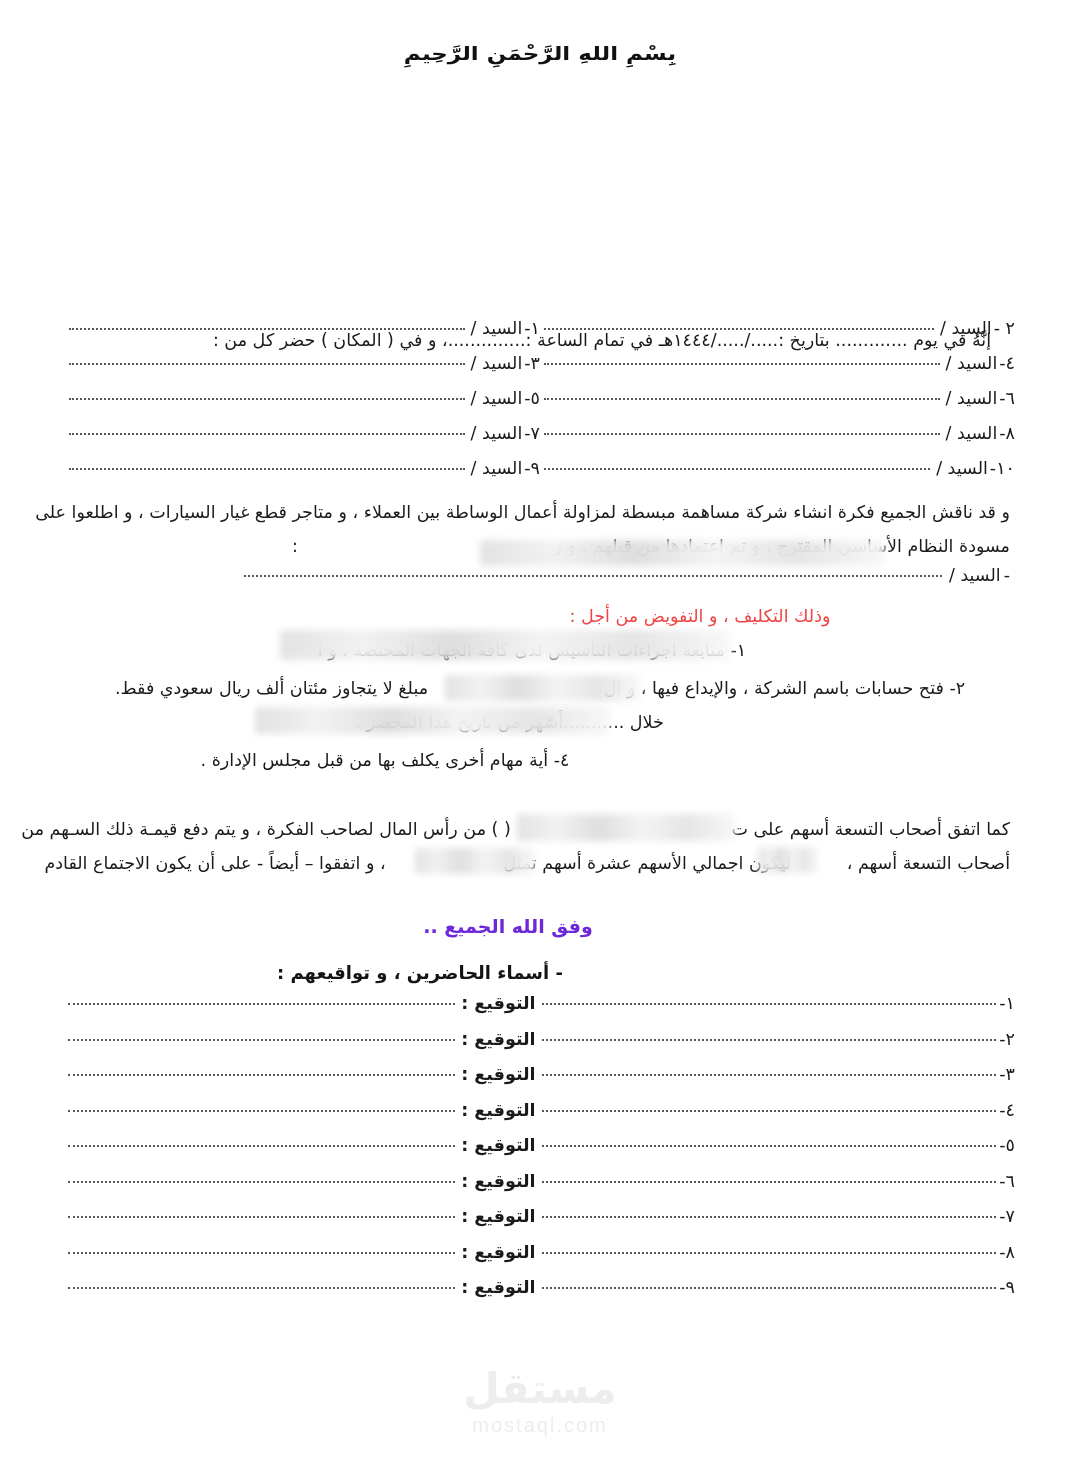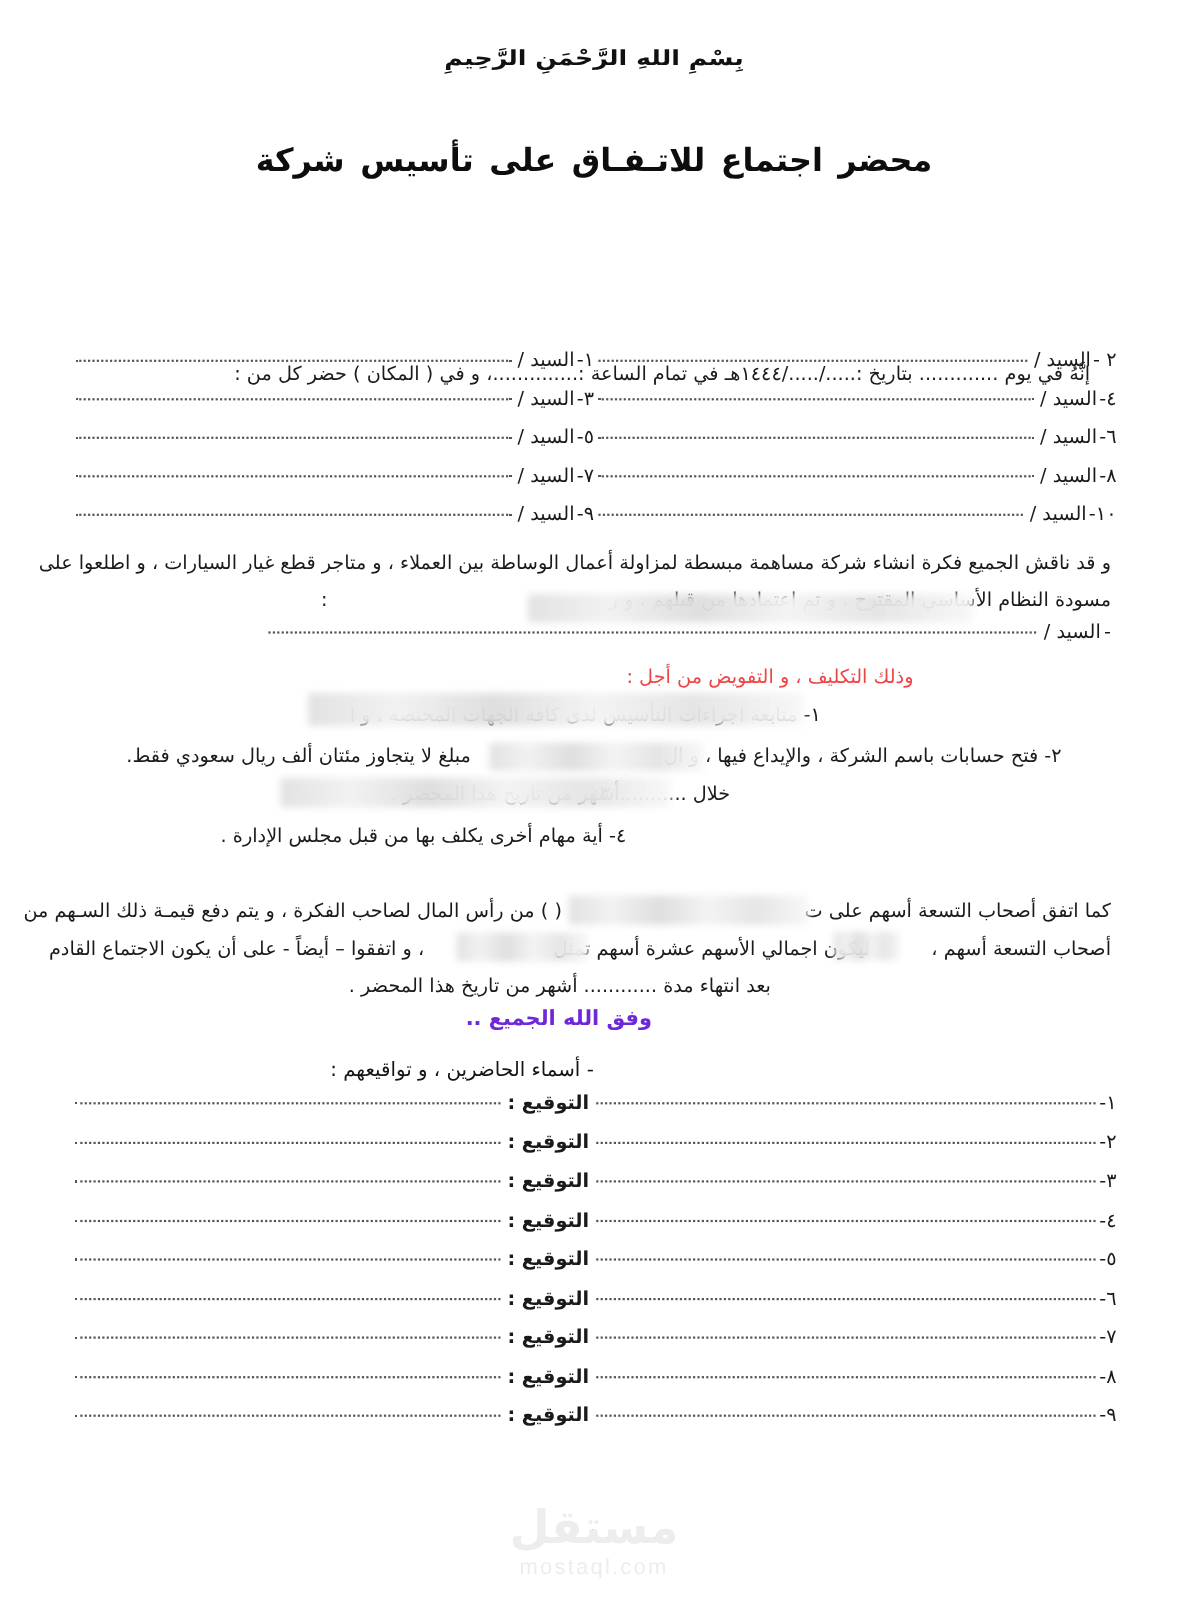--- a/index.html
+++ b/index.html
@@ -165,21 +165,21 @@
     font-weight: bold;
     color: #6d28d9;
   }
   .closing span { display:inline-block; transform: translateX(-32px); }
 
   .sig-head {
     position: absolute;
     right: 0; left: 0;
     text-align: center;
     font-size: 18px;
-    font-weight: normal;
+    font-weight: bold;
     color: #141414;
   }
   .sig-head span { display:inline-block; transform: translateX(-120px); }
 
   
   .signatures {
     position: absolute;
     top: 993px;
     right: 65px;
     left: 65px;
@@ -227,21 +227,20 @@
     color: #8f8f8f;
   }
 </style>
 </head>
 <body>
 
 <div class="page">
 
   <div class="basmala">بِسْمِ اللهِ الرَّحْمَنِ الرَّحِيمِ</div>
 
-  <div class="doc-title">محضر اجتماع للاتـفـاق على تأسيس شركة</div>
 
 
   <div class="datealine">
     <span>إنَّهُ في يوم ............. بتاريخ :...../...../١٤٤٤هـ في تمام الساعة :..............، و في ( المكان ) حضر كل من :</span>
   </div>
 
   <div class="attendees">
 
     <div class="att-row">
       <div class="att-cell">
@@ -356,23 +355,20 @@
   <div class="para" style="top:812px; left:52px;">
     <div class="p-line">
       <span>كما اتفق أصحاب التسعة أسهم على ت</span>
       <span style="margin-right:215px;">( ) من رأس المال لصاحب الفكرة ، و يتم دفع قيمـة ذلك السـهم من</span>
     </div>
     <div class="p-line">
       <span>أصحاب التسعة أسهم ،</span>
       <span style="margin-right:50px;">ليكون اجمالي الأسهم عشرة أسهم تمثل</span>
       <span style="margin-right:112px;">، و اتفقوا – أيضاً - على أن يكون الاجتماع القادم</span>
     </div>
-    <div class="p-line" style="text-align:center;">
-      <span style="display:inline-block; transform:translateX(-22px);">بعد انتهاء مدة ............ أشهر من تاريخ هذا المحضر .</span>
-    </div>
   </div>
   <div class="blur" style="top:814px; right:345px; width:218px; height:27px;"></div>
   <div class="blur" style="top:848px; right:545px; width:120px; height:26px;"></div>
   <div class="blur" style="top:847px; right:262px; width:60px; height:26px;"></div>
 
   <div class="closing" style="top:915px;">
     <span>وفق  الله  الجميع ..</span>
   </div>
 
   <div class="sig-head" style="top:962px;">

